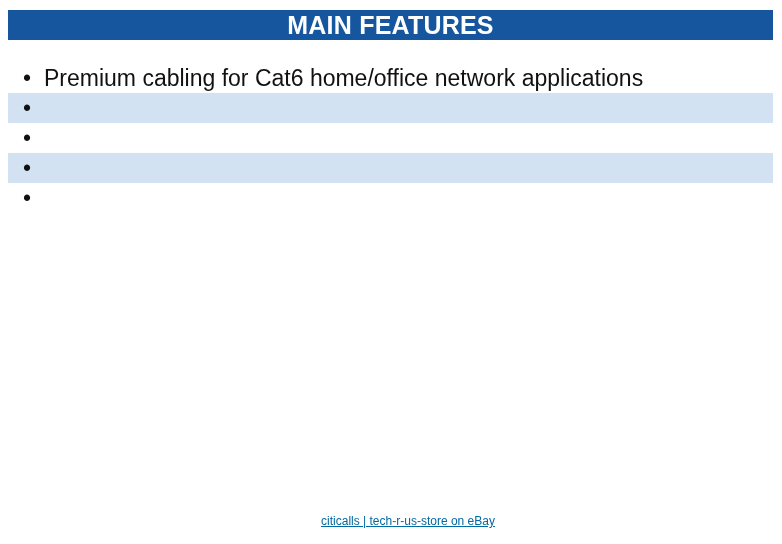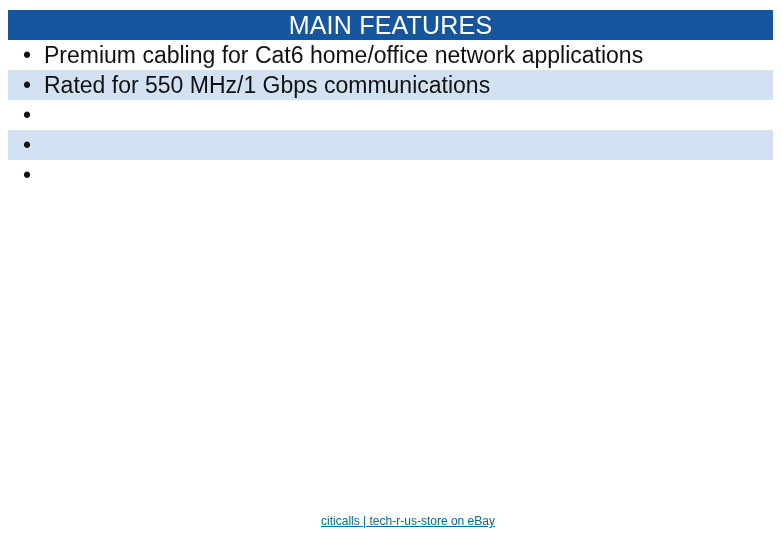--- a/index.html
+++ b/index.html
@@ -12,36 +12,36 @@
   html,body{width:782px;height:544px;background:#ffffff;overflow:hidden;position:relative;
     font-family:"Liberation Sans", sans-serif;}
   .features-table{
     position:absolute;left:8px;top:10px;width:765px;
   }
   .header-bar{
     background:var(--header-bg);
     color:var(--header-fg);
     height:30px;line-height:30px;
     text-align:center;
-    font-size:25px;font-weight:normal;
+    font-size:25px;font-weight:bold;
     letter-spacing:0.2px;
   }
   .feature-row{
     display:flex;align-items:flex-end;
     min-height:30px;
     color:var(--text-fg);
     font-size:23px;line-height:30px;
   }
   .feature-row.alt{background:var(--alt-bg);}
   .bullet{
     width:14px;margin-left:12px;margin-right:10px;
     text-align:center;flex:0 0 auto;
     line-height:30px;
   }
-  .feature-text{flex:0 1 auto;}
+  .feature-text{flex:0 1 auto;margin-top:23px;}
   .feature-row.wrap2 .feature-text{max-width:680px;}
   .footer{
     position:absolute;left:17px;top:514px;width:782px;
     text-align:center;
     font-size:12px;line-height:14px;
     color:#0369a1;
     text-decoration:underline;
   }
 </style>
 </head>
@@ -51,21 +51,20 @@
 
   <div class="header-bar">MAIN FEATURES</div>
 
   <div class="feature-row">
     <span class="bullet">•</span>
     <span class="feature-text">Premium cabling for Cat6 home/office network applications</span>
   </div>
 
   <div class="feature-row alt">
     <span class="bullet">•</span>
-    <span class="feature-text">Rated for 550 MHz/1 Gbps communications</span>
   </div>
 
   <div class="feature-row">
     <span class="bullet">•</span>
   </div>
 
   <div class="feature-row alt">
     <span class="bullet">•</span>
   </div>
 

